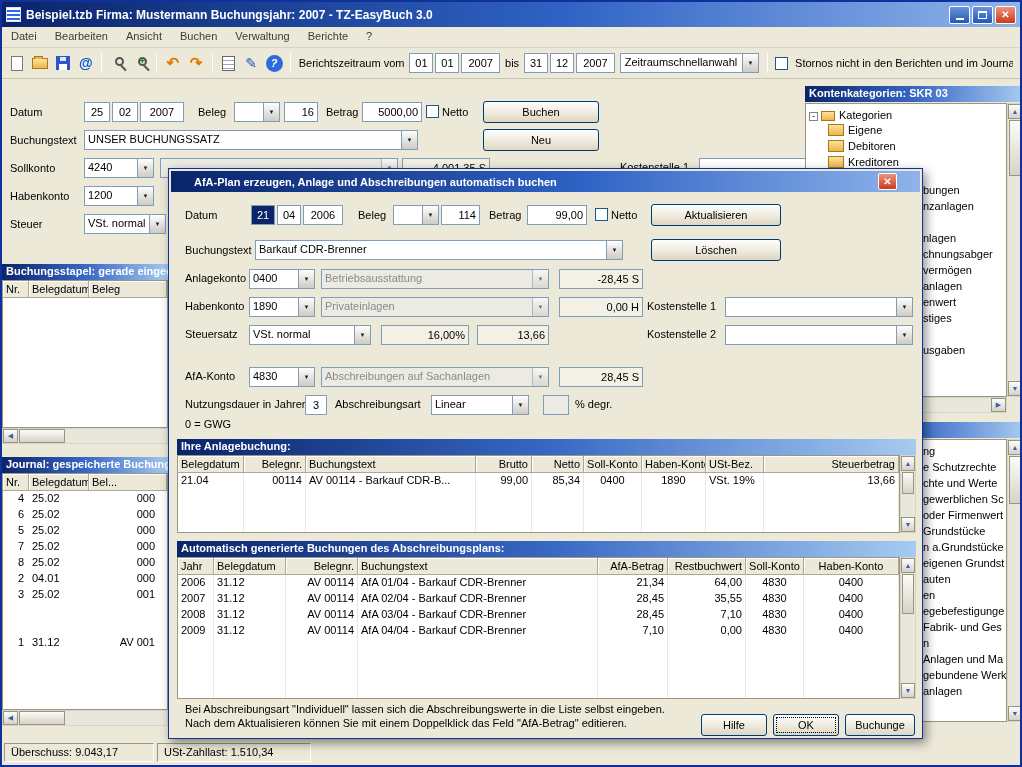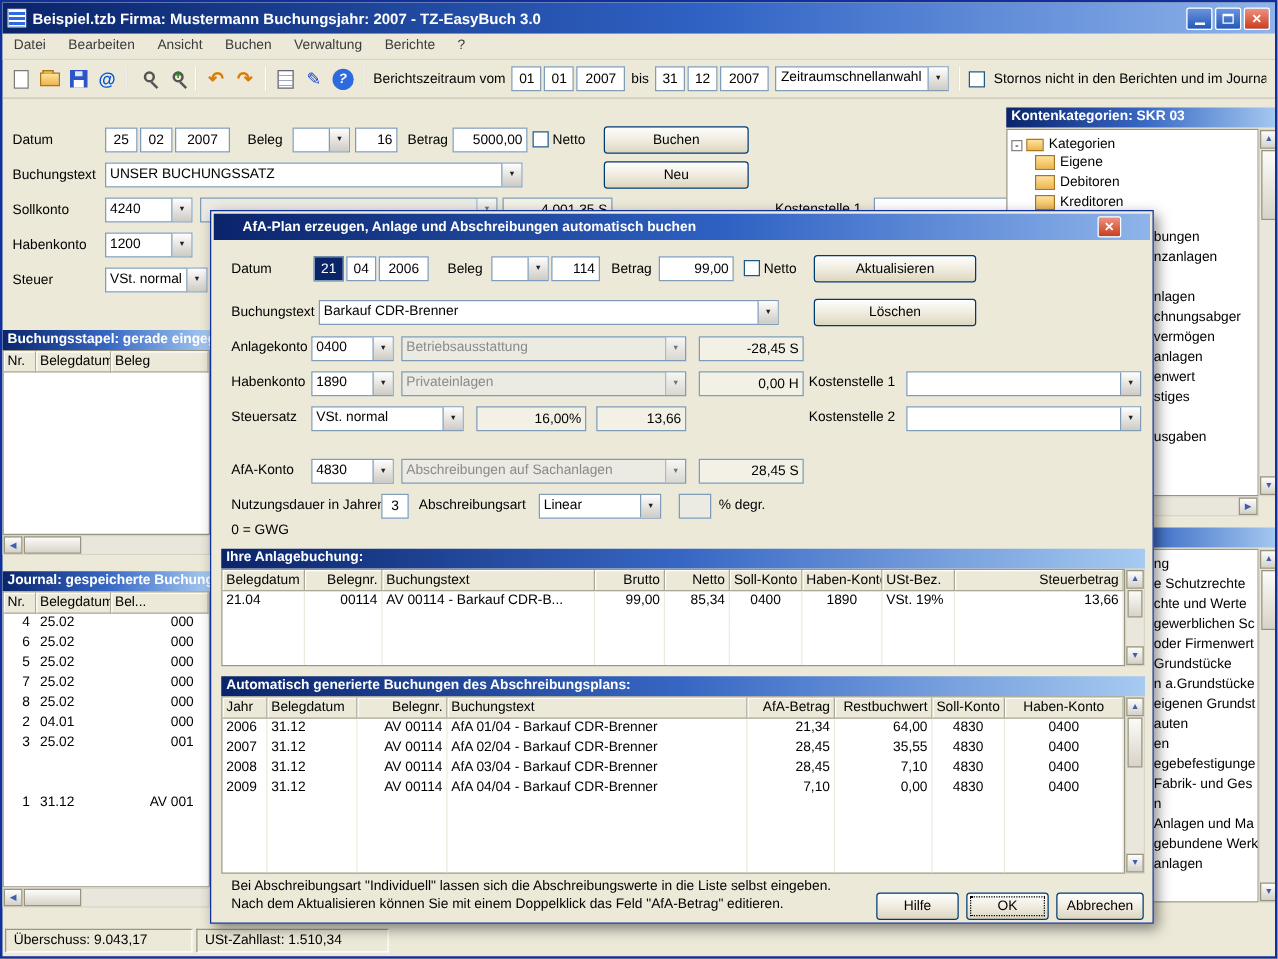--- a/index.html
+++ b/index.html
@@ -629,21 +629,21 @@
     <div class="sb v" style="left:731px;top:388px;width:16px;height:142px">
       <span class="sbtn a-u" style="left:0;top:0"></span>
       <span class="sthumb" style="left:1px;top:16px;width:12px;height:40px"></span>
       <span class="sbtn a-d" style="left:0;bottom:0"></span>
     </div>
 
     <span class="lbl" style="left:16px;top:534px">Bei Abschreibungsart "Individuell" lassen sich die Abschreibungswerte in die Liste selbst eingeben.</span>
     <span class="lbl" style="left:16px;top:548px">Nach dem Aktualisieren können Sie mit einem Doppelklick das Feld "AfA-Betrag" editieren.</span>
     <div class="btn" style="left:532px;top:545px;width:66px;height:22px">Hilfe</div>
     <div class="btn focus" style="left:604px;top:545px;width:66px;height:22px">OK</div>
-    <div class="btn" style="left:676px;top:545px;width:70px;height:22px">Abbrechen</div>
+    <div class="btn" style="left:676px;top:545px;width:70px;height:22px">Buchunge</div>
   </div>
 
   <div class="statusbar">
     <div class="scell" style="width:150px">Überschuss: 9.043,17</div>
     <div class="scell" style="width:154px">USt-Zahllast: 1.510,34</div>
   </div>
 
 </div>
 
 </body></html>

